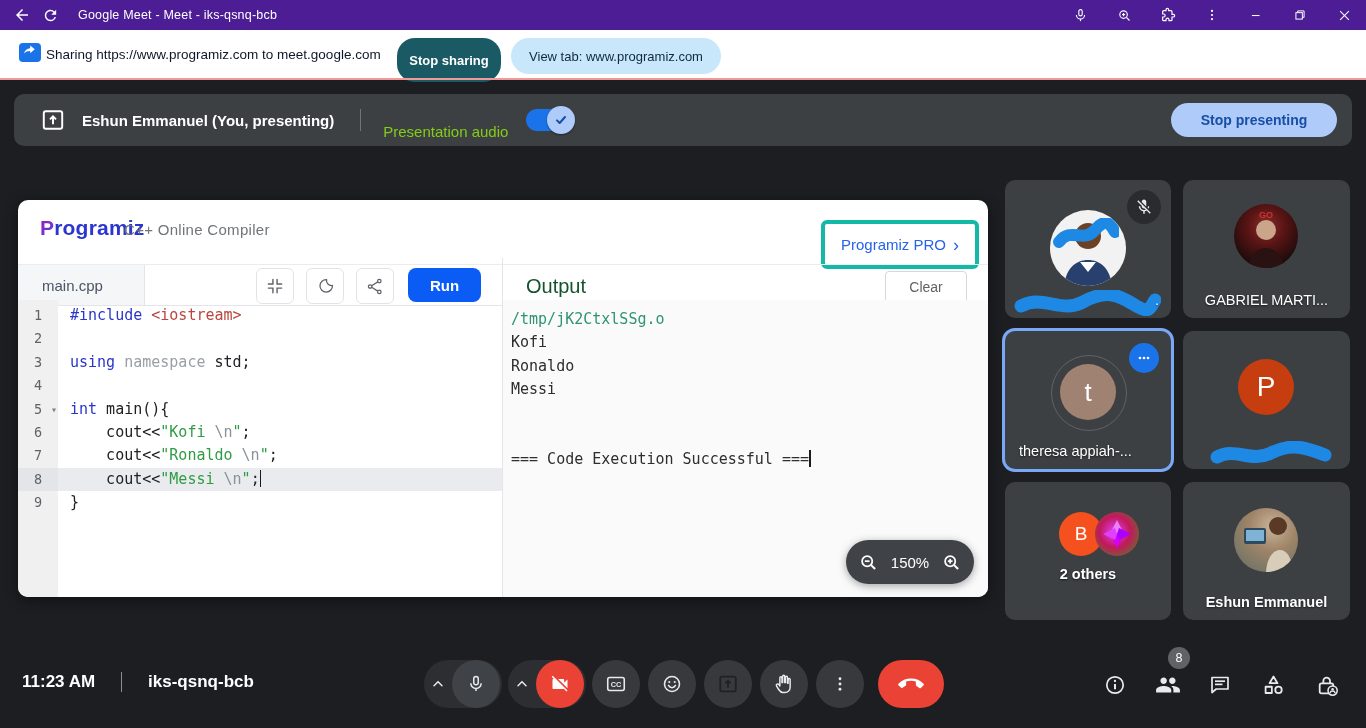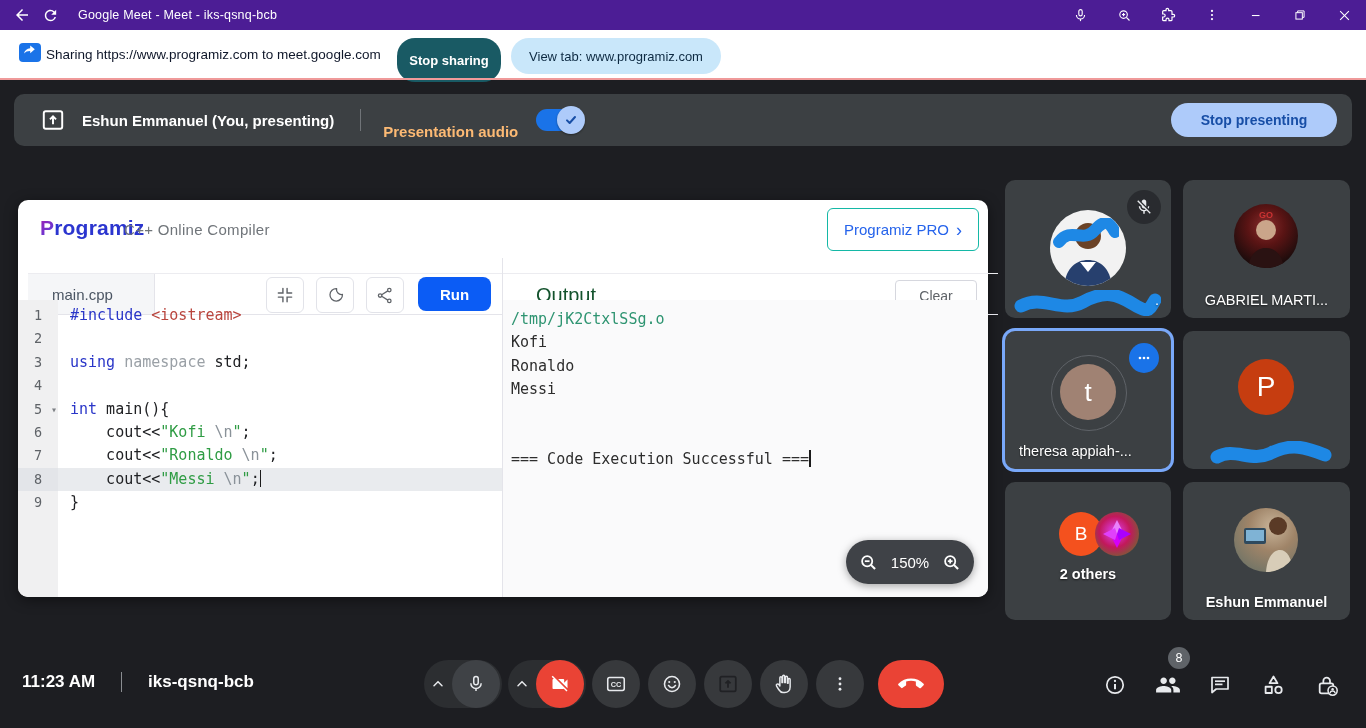--- a/index.html
+++ b/index.html
@@ -18,35 +18,35 @@
   .share-msg{font-size:13.5px;color:#0f172a;margin-left:4px;}
   .stop-sharing{position:absolute;left:397px;top:8px;width:104px;height:44px;border-radius:18px;background:#195a64;color:#fff;font-size:13px;font-weight:700;display:flex;align-items:center;justify-content:center;cursor:pointer;}
   .view-tab{position:absolute;left:511px;top:8px;width:210px;height:36px;border-radius:18px;background:#c9e7fa;color:#0d2a42;font-size:13px;display:flex;align-items:center;justify-content:center;cursor:pointer;}
   .capture-line{position:absolute;left:0;top:78px;width:1366px;height:2px;background:#ef9a9a;}
 
   
   .presentbar{position:absolute;left:14px;top:94px;width:1338px;height:52px;border-radius:10px;background:#3c4043;display:flex;align-items:center;}
   .pb-icon{margin-left:26px;display:flex;}
   .pb-name{color:#fff;font-size:15px;font-weight:700;margin-left:16px;}
   .pb-div{width:1px;height:22px;background:#707478;margin-left:26px;}
-  .pb-audio{color:#fdba74;font-size:15px;font-weight:700;margin-left:22px;margin-top:22px;}
+  .pb-audio{color:#84cc16;font-size:15px;font-weight:400;margin-left:22px;margin-top:22px;}
   .toggle{position:relative;width:46px;height:22px;border-radius:11px;background:#1a73e8;margin-left:18px;cursor:pointer;}
   .toggle .thumb{position:absolute;right:-3px;top:-3px;width:28px;height:28px;border-radius:50%;background:#aecbfa;display:flex;align-items:center;justify-content:center;box-shadow:0 1px 2px rgba(0,0,0,.4);}
   .stop-presenting{position:absolute;right:15px;top:9px;width:166px;height:34px;border-radius:17px;background:#aecbfa;color:#174ea6;font-weight:700;font-size:14px;display:flex;align-items:center;justify-content:center;cursor:pointer;}
 
   
   .compiler{position:absolute;left:18px;top:200px;width:970px;height:397px;background:#fff;border-radius:10px;box-shadow:0 3px 14px rgba(0,0,0,.45);}
   .cw-header{position:absolute;left:0;top:0;width:100%;height:58px;}
   .logo{position:absolute;left:22px;top:16px;font-size:21px;font-weight:800;color:#2b35cf;letter-spacing:.2px;}
   .logo .logo-p{background:linear-gradient(135deg,#a21caf,#4f46e5);-webkit-background-clip:text;background-clip:text;color:transparent;}
   .cw-sub{position:absolute;left:106px;top:21px;font-size:15px;color:#70757a;letter-spacing:.3px;}
-  .pro-btn{position:absolute;right:9px;top:8px;width:150px;height:41px;border:1px solid #14b8a6;border-radius:6px;color:#2563eb;font-size:15px;display:flex;align-items:center;justify-content:center;gap:7px;cursor:pointer;background:#fff;}
+  .pro-btn{position:absolute;right:9px;top:20px;width:150px;height:41px;border:4px solid #14b8a6;border-radius:6px;color:#2563eb;font-size:15px;display:flex;align-items:center;justify-content:center;gap:7px;cursor:pointer;background:#fff;}
   .pro-btn .chev::after{content:"›";font-size:18px;line-height:1;}
 
-  .cw-toolbar{position:absolute;left:0;top:73px;width:100%;height:42px;border-top:1px solid #ececf0;border-bottom:1px solid #e4e4ea;box-sizing:border-box;margin-left:10px;}
+  .cw-toolbar{position:absolute;left:0;top:64px;width:100%;height:42px;border-top:1px solid #ececf0;border-bottom:1px solid #e4e4ea;box-sizing:border-box;}
   .file-tab{position:absolute;left:0;top:0;width:127px;height:40px;background:#f5f6f8;border-right:1px solid #e4e4ea;display:flex;align-items:center;box-sizing:border-box;}
   .file-tab span{margin-left:24px;font-size:15px;color:#4b5563;}
   .ed-iconbtn{position:absolute;top:3px;width:36px;height:34px;border:1px solid #e2e3e9;border-radius:6px;background:#fff;display:flex;align-items:center;justify-content:center;cursor:pointer;}
   .run-btn{position:absolute;left:390px;top:3px;width:73px;height:34px;background:#0b5cf5;border-radius:8px;color:#fff;font-weight:700;font-size:15px;display:flex;align-items:center;justify-content:center;cursor:pointer;}
   .out-title{position:absolute;left:508px;top:10px;font-size:20px;color:#14532d;}
   .clear-btn{position:absolute;left:867px;top:6px;width:80px;height:30px;border:1px solid #d6d7de;border-radius:4px;color:#5f6368;font-size:14px;display:flex;align-items:center;justify-content:center;background:#fff;cursor:pointer;}
 
   .pane-divider{position:absolute;left:484px;top:58px;width:1px;height:339px;background:#e4e4ea;}
 
   .editor{position:absolute;left:0;top:100px;width:484px;height:297px;overflow:hidden;border-bottom-left-radius:10px;}

